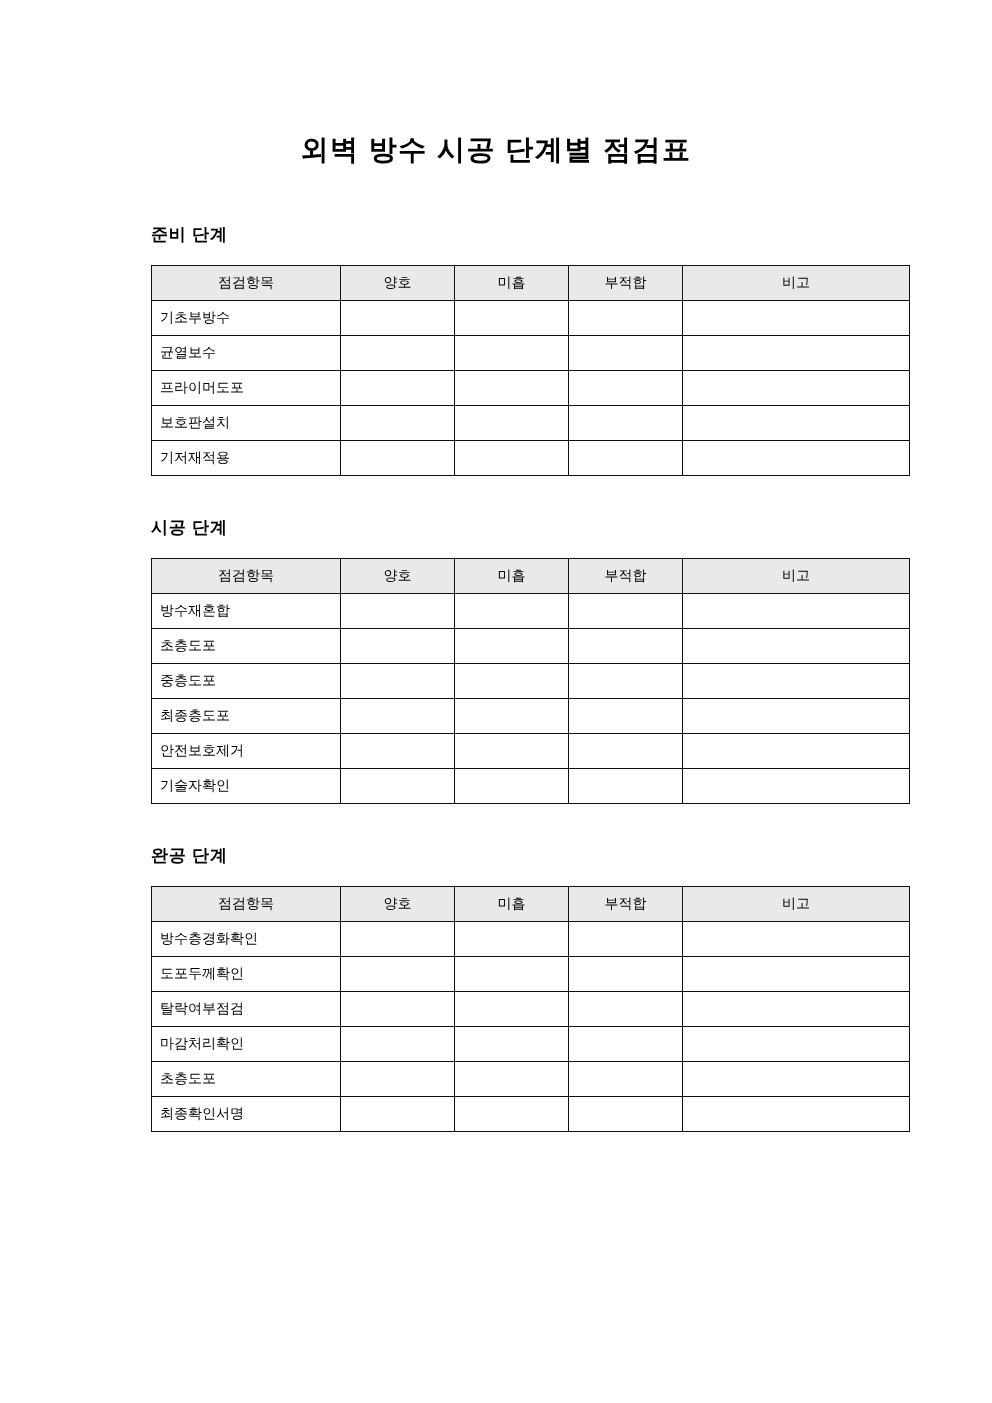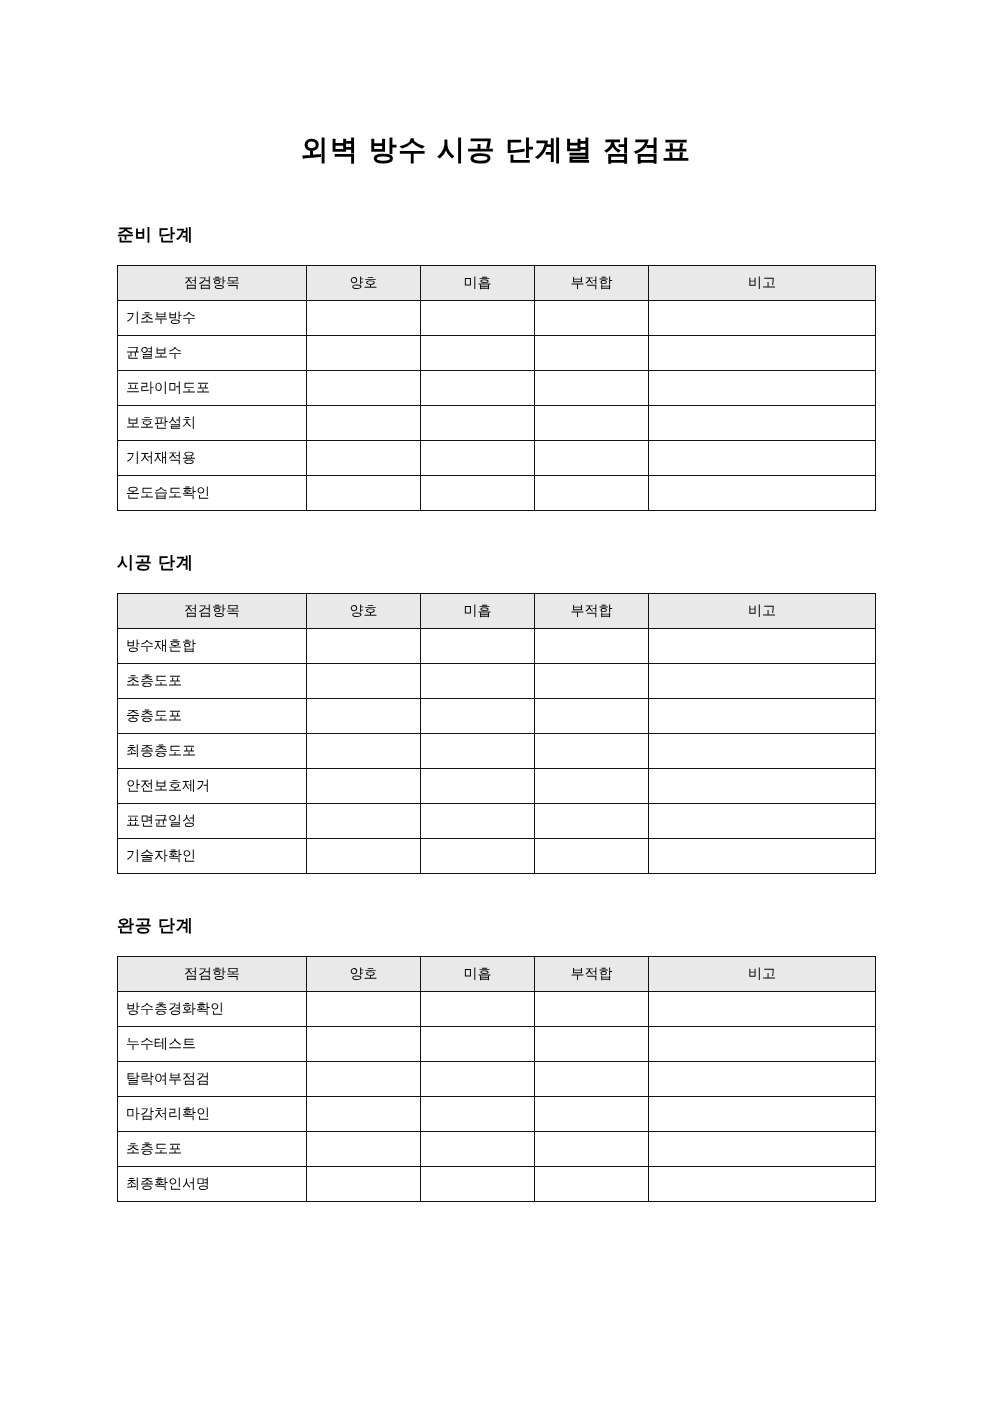--- a/index.html
+++ b/index.html
@@ -27,20 +27,21 @@
     font-size: 28px;
     font-weight: bold;
     letter-spacing: 1.5px;
     margin: 0;
     padding-top: 133px;
     line-height: 1.2;
     color: #000;
   }
   .section {
     margin: 0 0 0 0;
+    padding-left: 34px;
   }
   .section-heading {
     font-size: 17px;
     font-weight: bold;
     letter-spacing: 0.8px;
     color: #000;
     margin: 0;
     padding-left: 117px;
   }
   .sec-1 { margin-top: 56px; }
@@ -140,27 +141,20 @@
             <td class="mark-cell"></td>
             <td class="mark-cell"></td>
           </tr>
           <tr>
             <td class="item-cell">기저재적용</td>
             <td class="mark-cell"></td>
             <td class="mark-cell"></td>
             <td class="mark-cell"></td>
             <td class="mark-cell"></td>
           </tr>
-          <tr>
-            <td class="item-cell">온도습도확인</td>
-            <td class="mark-cell"></td>
-            <td class="mark-cell"></td>
-            <td class="mark-cell"></td>
-            <td class="mark-cell"></td>
-          </tr>
         </tbody>
       </table>
     </div>
   </div>
 
   <div class="section sec-2">
     <div class="section-heading">시공 단계</div>
     <div class="tbl-wrap">
       <table class="check-table">
         <colgroup>
@@ -209,27 +203,20 @@
             <td class="mark-cell"></td>
           </tr>
           <tr>
             <td class="item-cell">안전보호제거</td>
             <td class="mark-cell"></td>
             <td class="mark-cell"></td>
             <td class="mark-cell"></td>
             <td class="mark-cell"></td>
           </tr>
           <tr>
-            <td class="item-cell">표면균일성</td>
-            <td class="mark-cell"></td>
-            <td class="mark-cell"></td>
-            <td class="mark-cell"></td>
-            <td class="mark-cell"></td>
-          </tr>
-          <tr>
             <td class="item-cell">기술자확인</td>
             <td class="mark-cell"></td>
             <td class="mark-cell"></td>
             <td class="mark-cell"></td>
             <td class="mark-cell"></td>
           </tr>
         </tbody>
       </table>
     </div>
   </div>
@@ -256,21 +243,21 @@
         </thead>
         <tbody>
           <tr>
             <td class="item-cell">방수층경화확인</td>
             <td class="mark-cell"></td>
             <td class="mark-cell"></td>
             <td class="mark-cell"></td>
             <td class="mark-cell"></td>
           </tr>
           <tr>
-            <td class="item-cell">누수테스트</td>
+            <td class="item-cell">도포두께확인</td>
             <td class="mark-cell"></td>
             <td class="mark-cell"></td>
             <td class="mark-cell"></td>
             <td class="mark-cell"></td>
           </tr>
           <tr>
             <td class="item-cell">탈락여부점검</td>
             <td class="mark-cell"></td>
             <td class="mark-cell"></td>
             <td class="mark-cell"></td>

